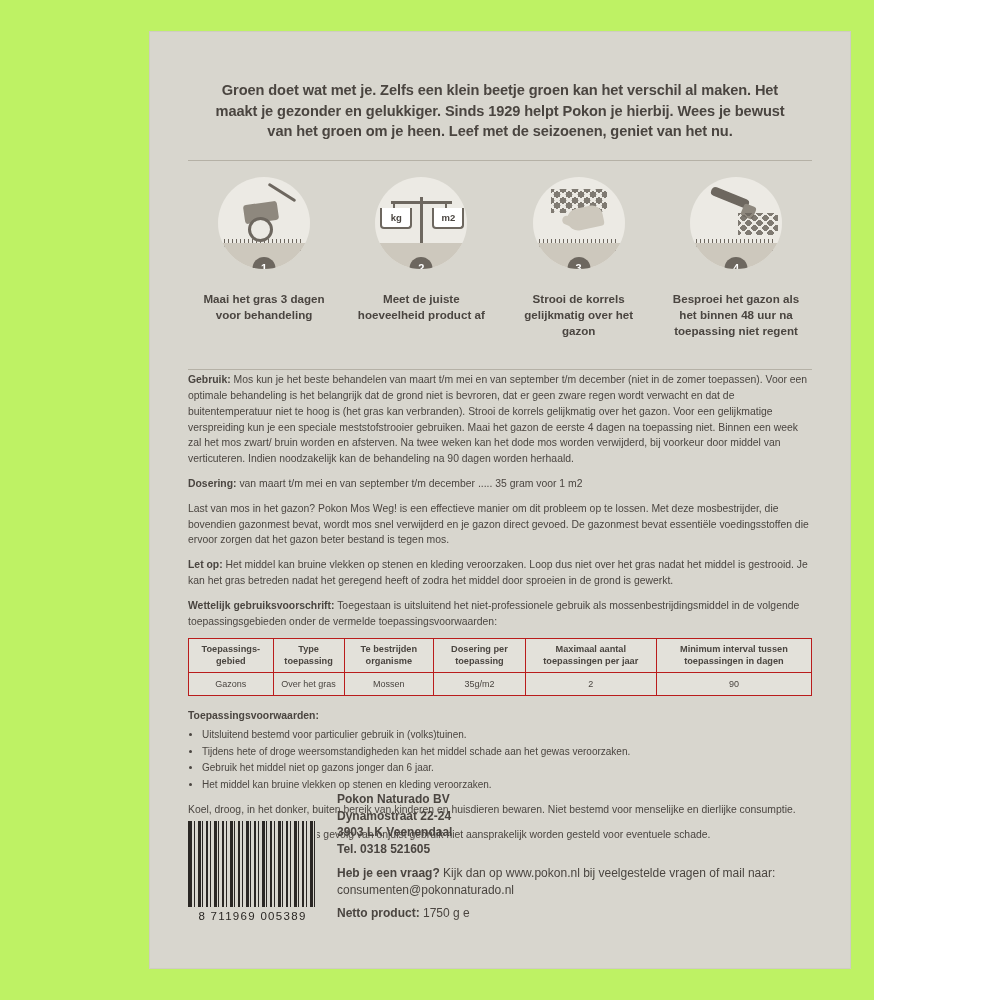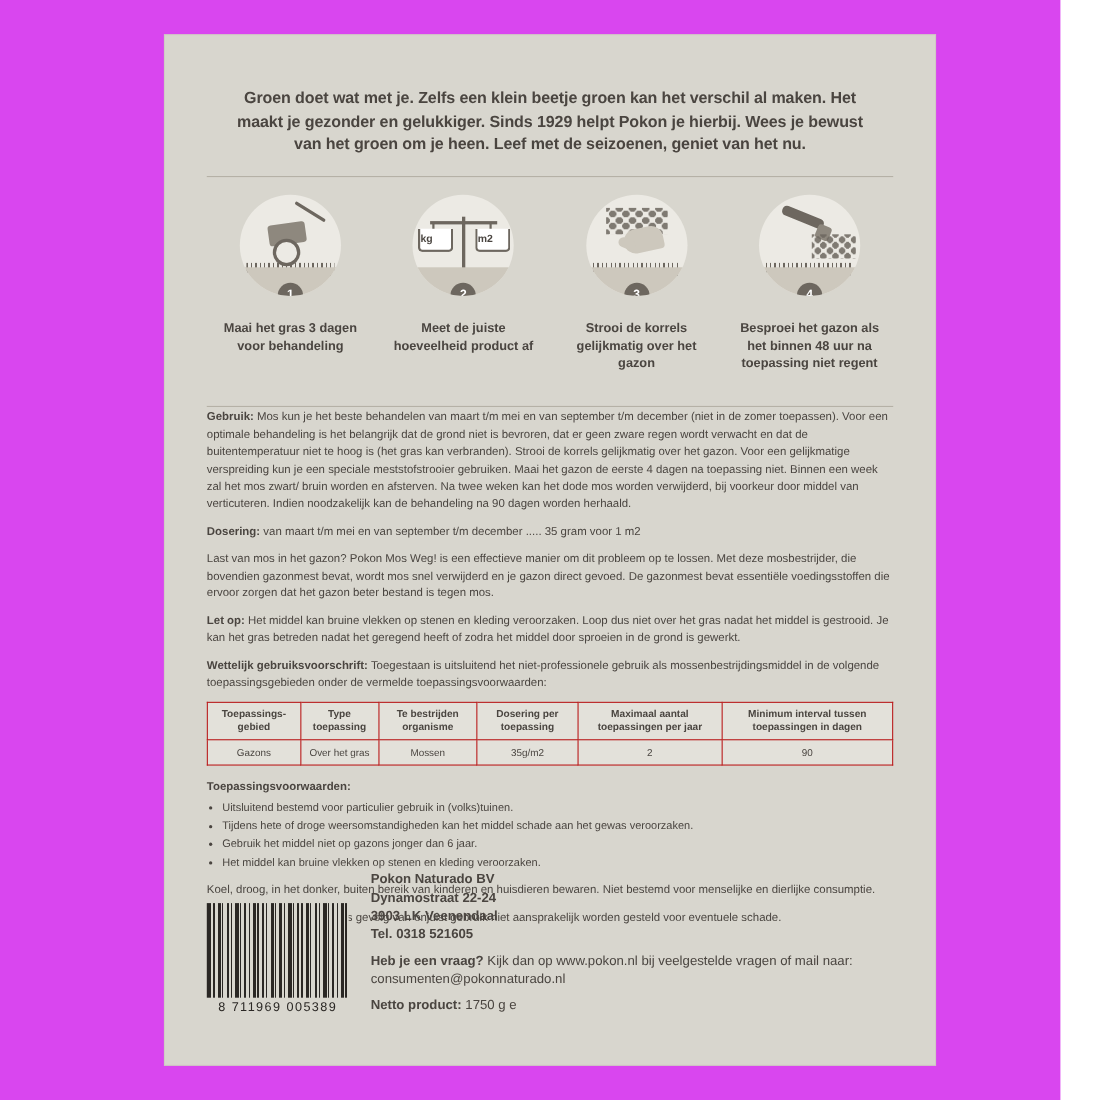--- a/index.html
+++ b/index.html
@@ -8,23 +8,23 @@
     background: #ffffff;
   }
   body {
     width: 1000px;
     height: 1000px;
     font-family: "Liberation Sans", sans-serif;
     overflow: hidden;
   }
   .page {
     position: relative;
-    width: 964px;
+    width: 874px;
     height: 1000px;
-    background: #d946ef;
+    background: #bef264;
   }
   .packshot {
     position: absolute;
     left: 150px;
     top: 32px;
     width: 700px;
     height: 936px;
     background: #d8d6ce;
     box-shadow: 0 0 0 1px #cfccc3;
   }
@@ -153,21 +153,21 @@
     position: absolute;
     top: 31px;
     width: 28px; height: 19px;
     background: #ffffff;
     border: 2px solid #6d675f;
     border-top: none;
     border-radius: 0 0 4px 4px;
     font-size: 9.5px;
     font-weight: 700;
     color: #4a4540;
-    text-align: left;
+    text-align: center;
     line-height: 19px;
   }
   .pan.left { left: 5px; }
   .pan.right { left: 57px; }
   .pan-string {
     position: absolute;
     top: 25px;
     width: 2px; height: 8px;
     background: #6d675f;
   }

